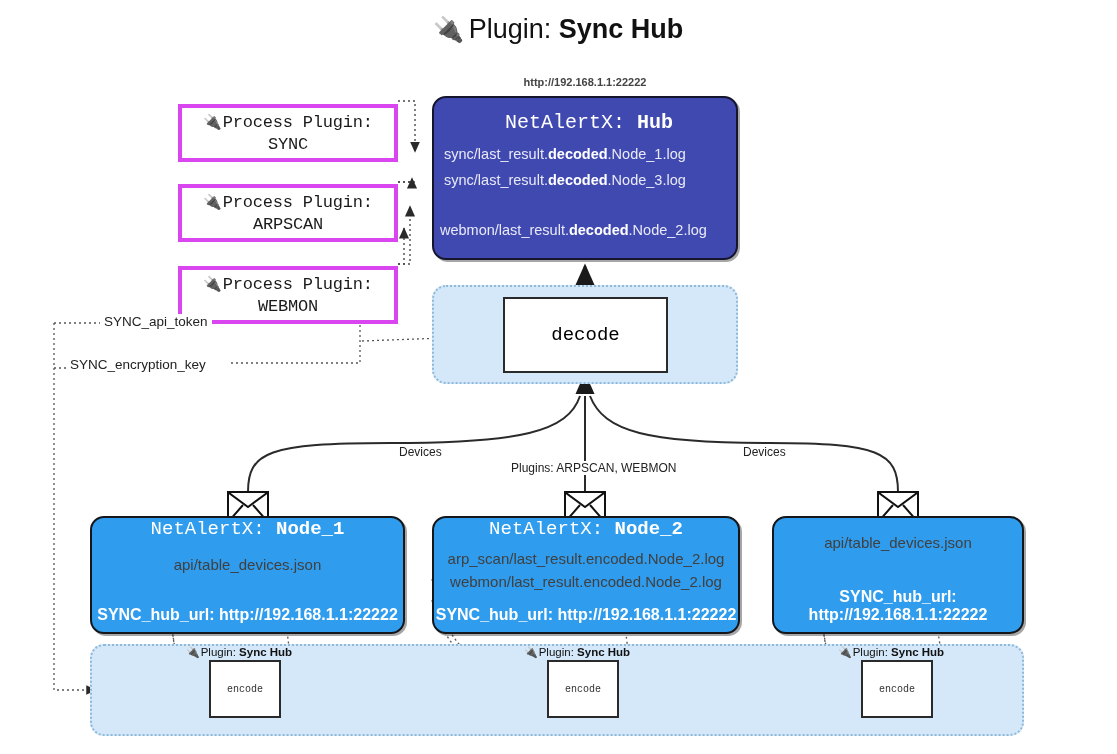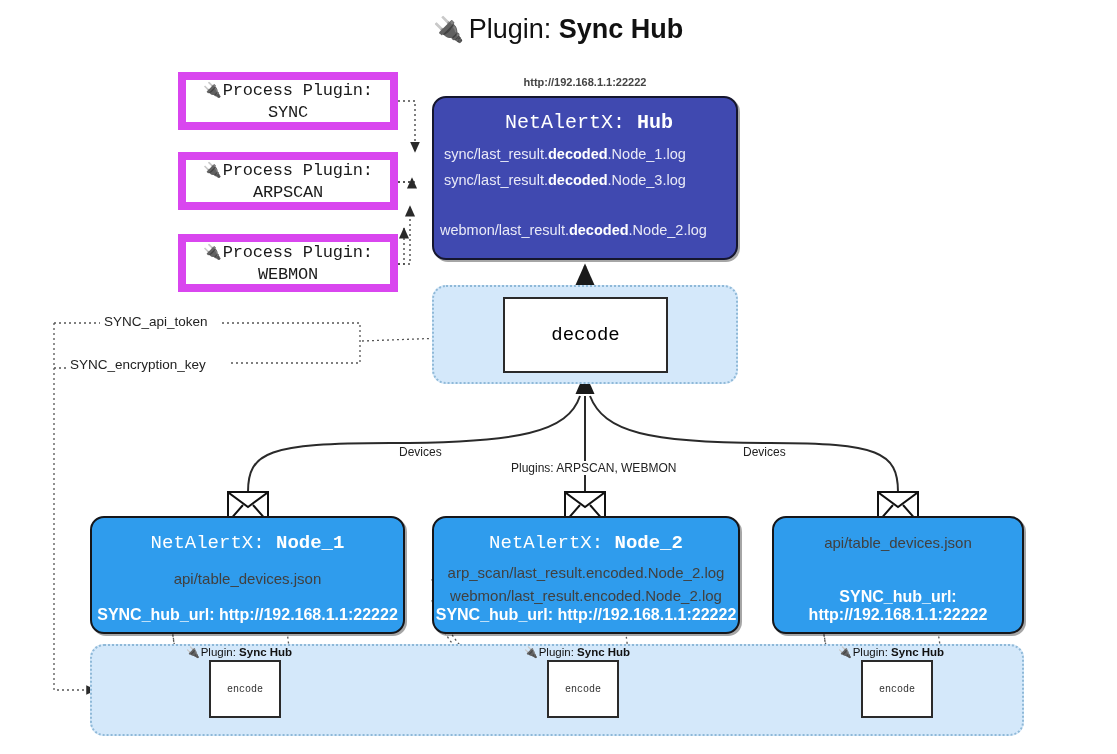--- a/index.html
+++ b/index.html
@@ -12,23 +12,23 @@
   .ctr{display:flex;align-items:center;justify-content:center;text-align:center;}
   svg.layer{position:absolute;left:0;top:0;width:1117px;height:754px;overflow:visible;pointer-events:none;}
 
   
   #title{left:0;top:14px;width:1117px;text-align:center;font-size:27px;color:#111;}
   #title .plug{font-size:25px;margin-right:4px;}
   #title .t-light{font-weight:400;}
   #title .t-bold{font-weight:700;}
 
   
-  .proc{width:220px;height:58px;border:8px solid #d946ef;background:#fff;
+  .proc{width:220px;height:58px;border:4px solid #d946ef;background:#fff;
         display:flex;flex-direction:column;align-items:center;justify-content:center;
-        font-size:17px;line-height:21px;letter-spacing:-0.2px;}
+        font-size:17px;line-height:21px;letter-spacing:-0.2px;margin-top:32px;}
   .proc .l1{white-space:nowrap;}
   .proc .l1 .plug{font-size:15px;margin-right:1px;}
   .proc .l2{white-space:nowrap;}
 
   
   #hub{left:432px;top:96px;width:306px;height:164px;background:#4049b0;border:2px solid #15162e;
        border-radius:14px;box-shadow:2px 2px 0 rgba(0,0,0,.35);}
   #hub .hub-title{margin-top:13px;text-align:center;font-size:20px;color:#fff;margin-left:8px;}
   #hub .hub-title .b{font-weight:700;}
   .hublog{position:absolute;left:10px;width:290px;color:#e9eaf7;font-size:14.5px;white-space:nowrap;}
@@ -38,21 +38,21 @@
   
   .bluebox{background:#d4e8fa;border:2px dotted #8fb9d8;border-radius:14px;}
   #decode-wrap{left:432px;top:285px;width:306px;height:99px;}
   #decode{left:503px;top:297px;width:165px;height:76px;background:#fff;border:2px solid #2a2a2a;
           font-size:19px;color:#000000;}
   #bottom-wrap{left:90px;top:644px;width:934px;height:92px;}
 
   
   .node{height:118px;background:#2f9ced;border:2px solid #15161a;border-radius:14px;
         box-shadow:2px 2px 0 rgba(0,0,0,.35);}
-  .node .n-title{margin-top:14px;text-align:center;font-size:19px;color:#fff;}
+  .node .n-title{margin-top:0;text-align:center;font-size:19px;color:#fff;}
   .node .n-title .b{font-weight:700;}
   .node .n-line{text-align:center;color:#404040;font-size:15px;white-space:nowrap;}
   .node .n-foot{position:absolute;left:0;bottom:8px;width:100%;text-align:center;
                 color:#fff;font-size:16px;font-weight:600;}
   #node1{left:90px;top:516px;width:315px;}
   #node2{left:432px;top:516px;width:308px;}
   #node3{left:772px;top:516px;width:252px;}
 
   
   .env{width:42px;height:32px;background:#fff;border:2px solid #111;}

